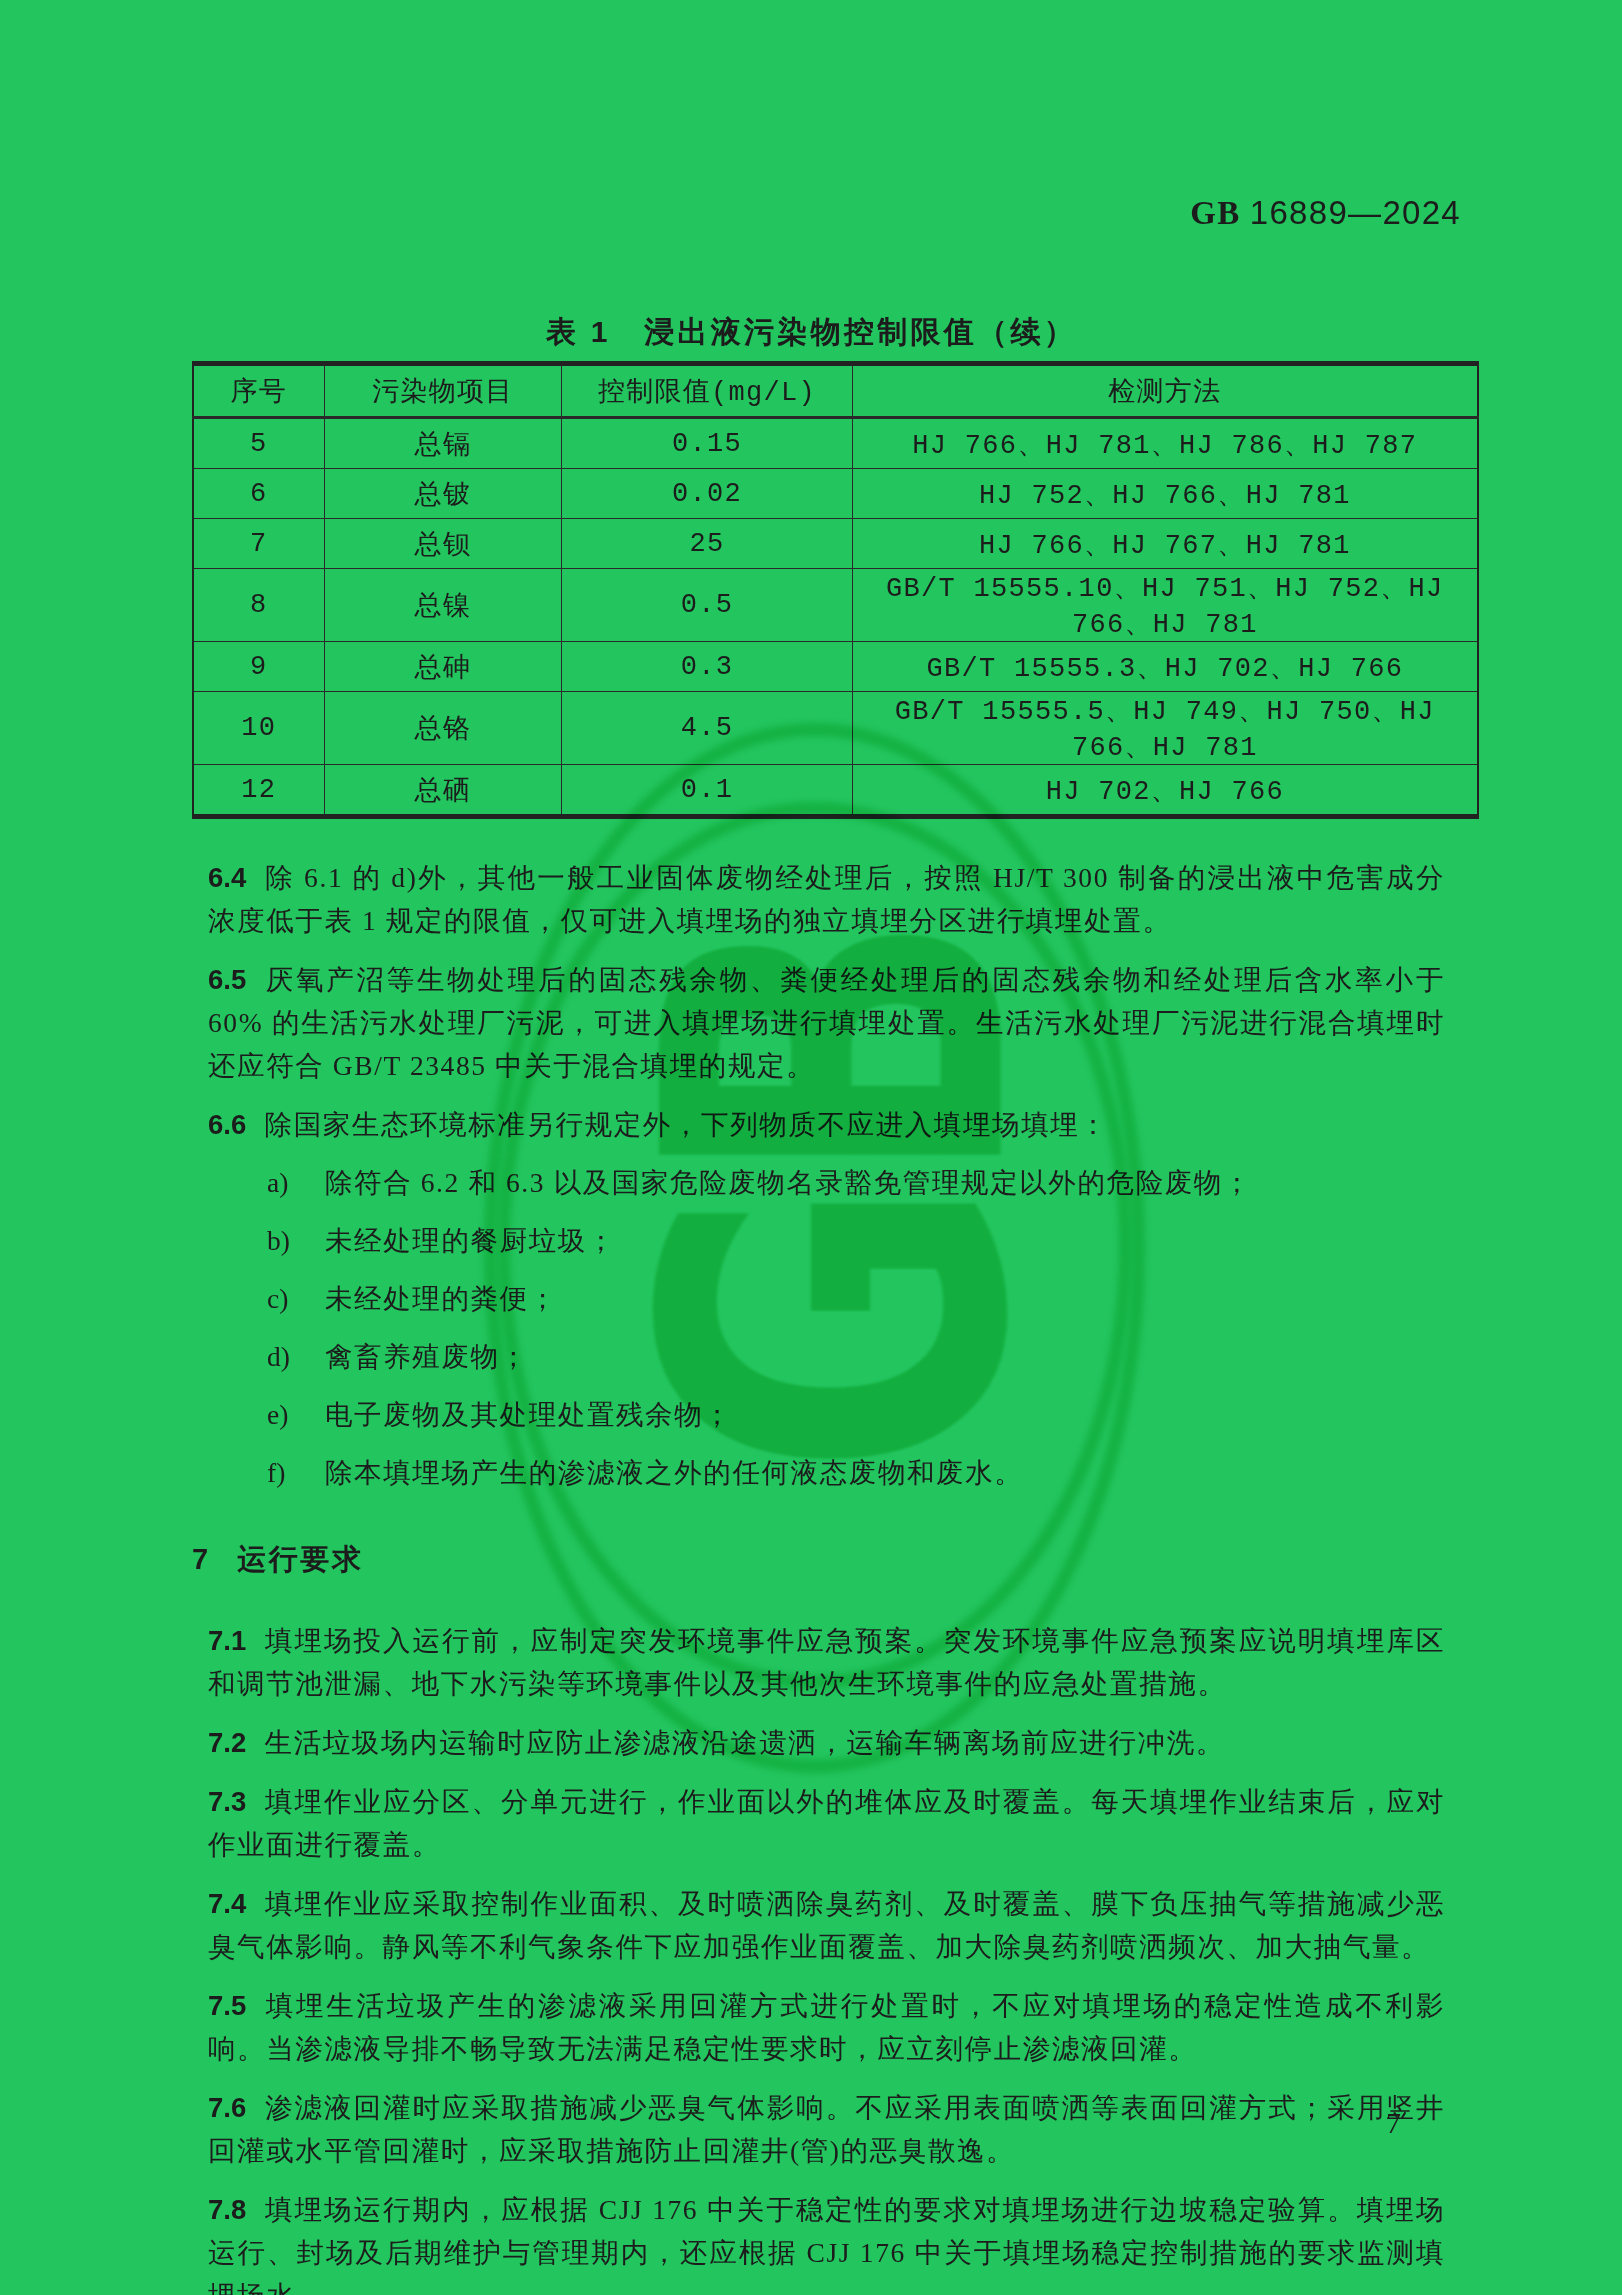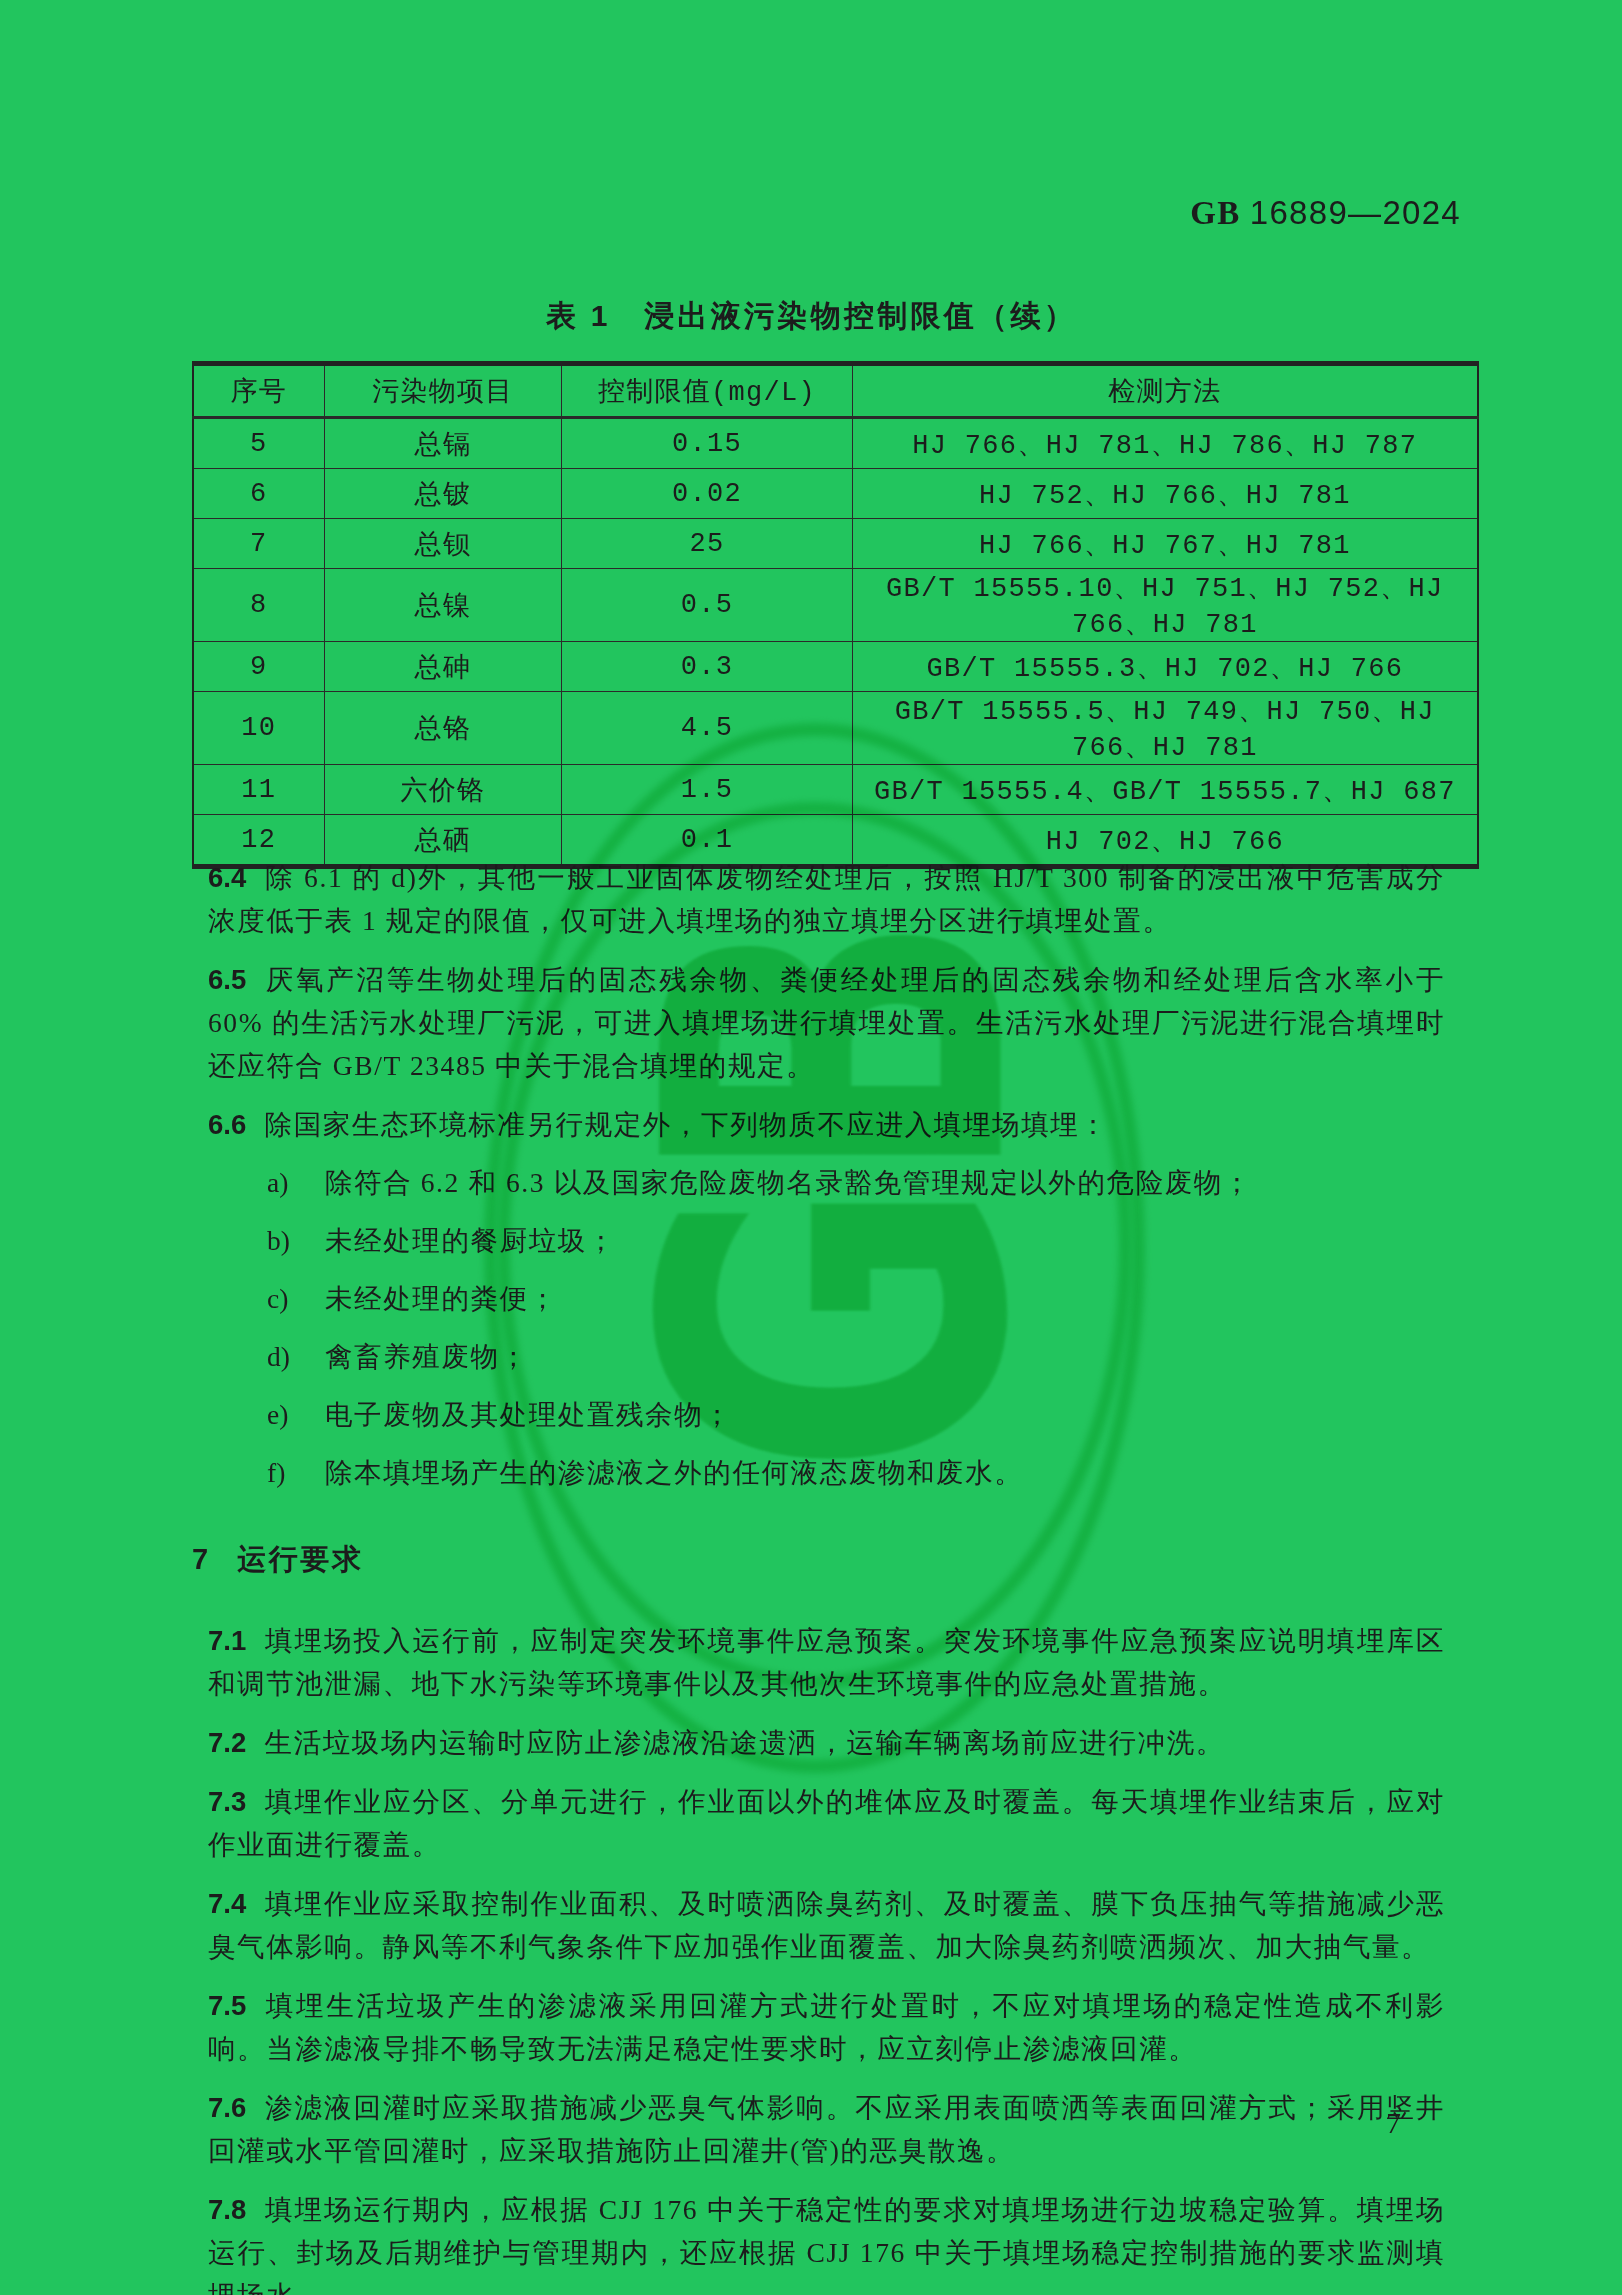--- a/index.html
+++ b/index.html
@@ -5,21 +5,21 @@
   html,body{margin:0;padding:0;background:#888;}
   .page{position:relative;width:1623px;height:2295px;background:#22c55e;overflow:hidden;
         font-family:"Liberation Serif","DejaVu Serif",serif;color:#1c1c1c;}
 
   
   .std-number{position:absolute;top:194px;right:162px;font-size:33px;white-space:nowrap;}
   .std-number .gb{font-weight:bold;font-family:"Liberation Serif","DejaVu Serif",serif;letter-spacing:1.3px;}
   .std-number .code{font-family:"Liberation Sans","DejaVu Sans",sans-serif;font-weight:500;letter-spacing:1.3px;margin-left:9.2px;}
 
   
-  .table-title{position:absolute;top:296px;left:0;width:100%;text-align:center;
+  .table-title{position:absolute;top:312px;left:0;width:100%;text-align:center;
        font-family:"Liberation Sans","DejaVu Sans",sans-serif;font-weight:bold;font-size:30px;letter-spacing:3.3px;}
 
   
   table.limits{position:absolute;left:192px;top:361px;width:1287px;border-collapse:collapse;table-layout:fixed;
        font-size:27px;font-family:Liberation Mono, monospace;}
   table.limits{border:2px solid #222;border-top-width:5.2px;border-bottom-width:5.2px;}
   table.limits th,table.limits td{border:1.3px solid #2a2a2a;text-align:center;vertical-align:middle;
        font-weight:normal;padding:0 5.2px;letter-spacing:1.3px;}
   table.limits th{height:50px;border-bottom-width:3.3px;}
   table.limits td{height:49px;}
@@ -105,26 +105,20 @@
         <td>0.3</td>
         <td>GB/T 15555.3、HJ 702、HJ 766</td>
       </tr>
       <tr>
         <td>10</td>
         <td>总铬</td>
         <td>4.5</td>
         <td>GB/T 15555.5、HJ 749、HJ 750、HJ 766、HJ 781</td>
       </tr>
       <tr>
-        <td>11</td>
-        <td>六价铬</td>
-        <td>1.5</td>
-        <td>GB/T 15555.4、GB/T 15555.7、HJ 687</td>
-      </tr>
-      <tr>
         <td>12</td>
         <td>总硒</td>
         <td>0.1</td>
         <td>HJ 702、HJ 766</td>
       </tr>
     </tbody>
   </table>
 
   <div class="content">
     <p class="clause"><span class="num">6.4</span><span>除 6.1 的 d)外，其他一般工业固体废物经处理后，按照 HJ/T 300 制备的浸出液中危害成分浓度低于表 1 规定的限值，仅可进入填埋场的独立填埋分区进行填埋处置。</span></p>

